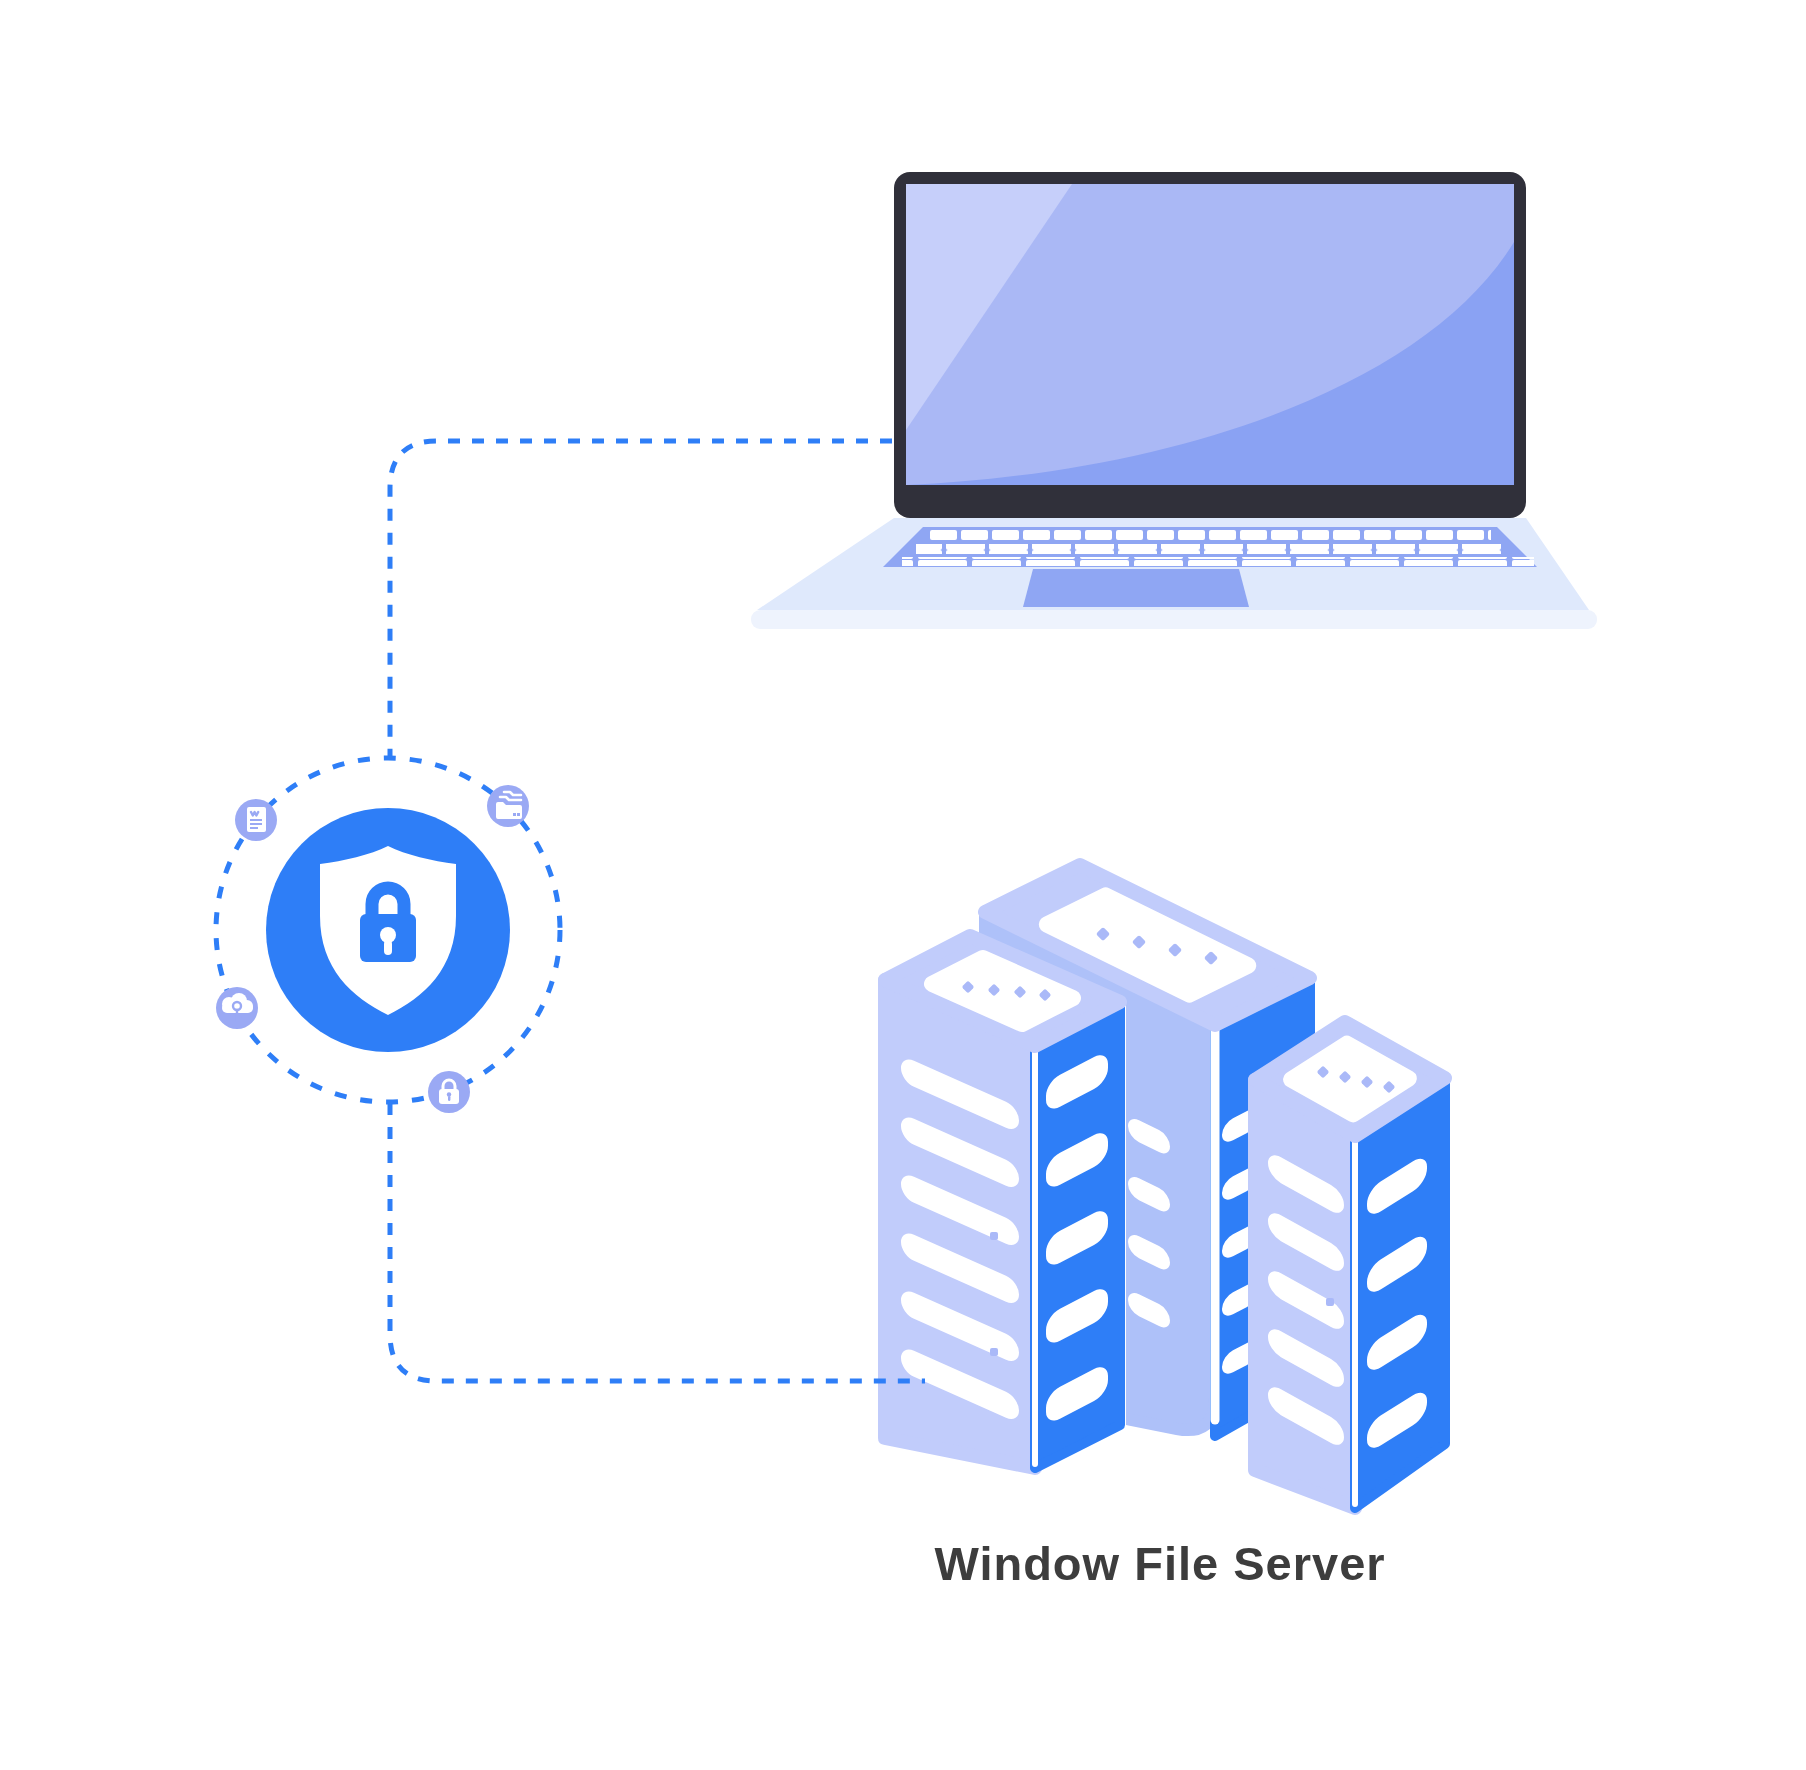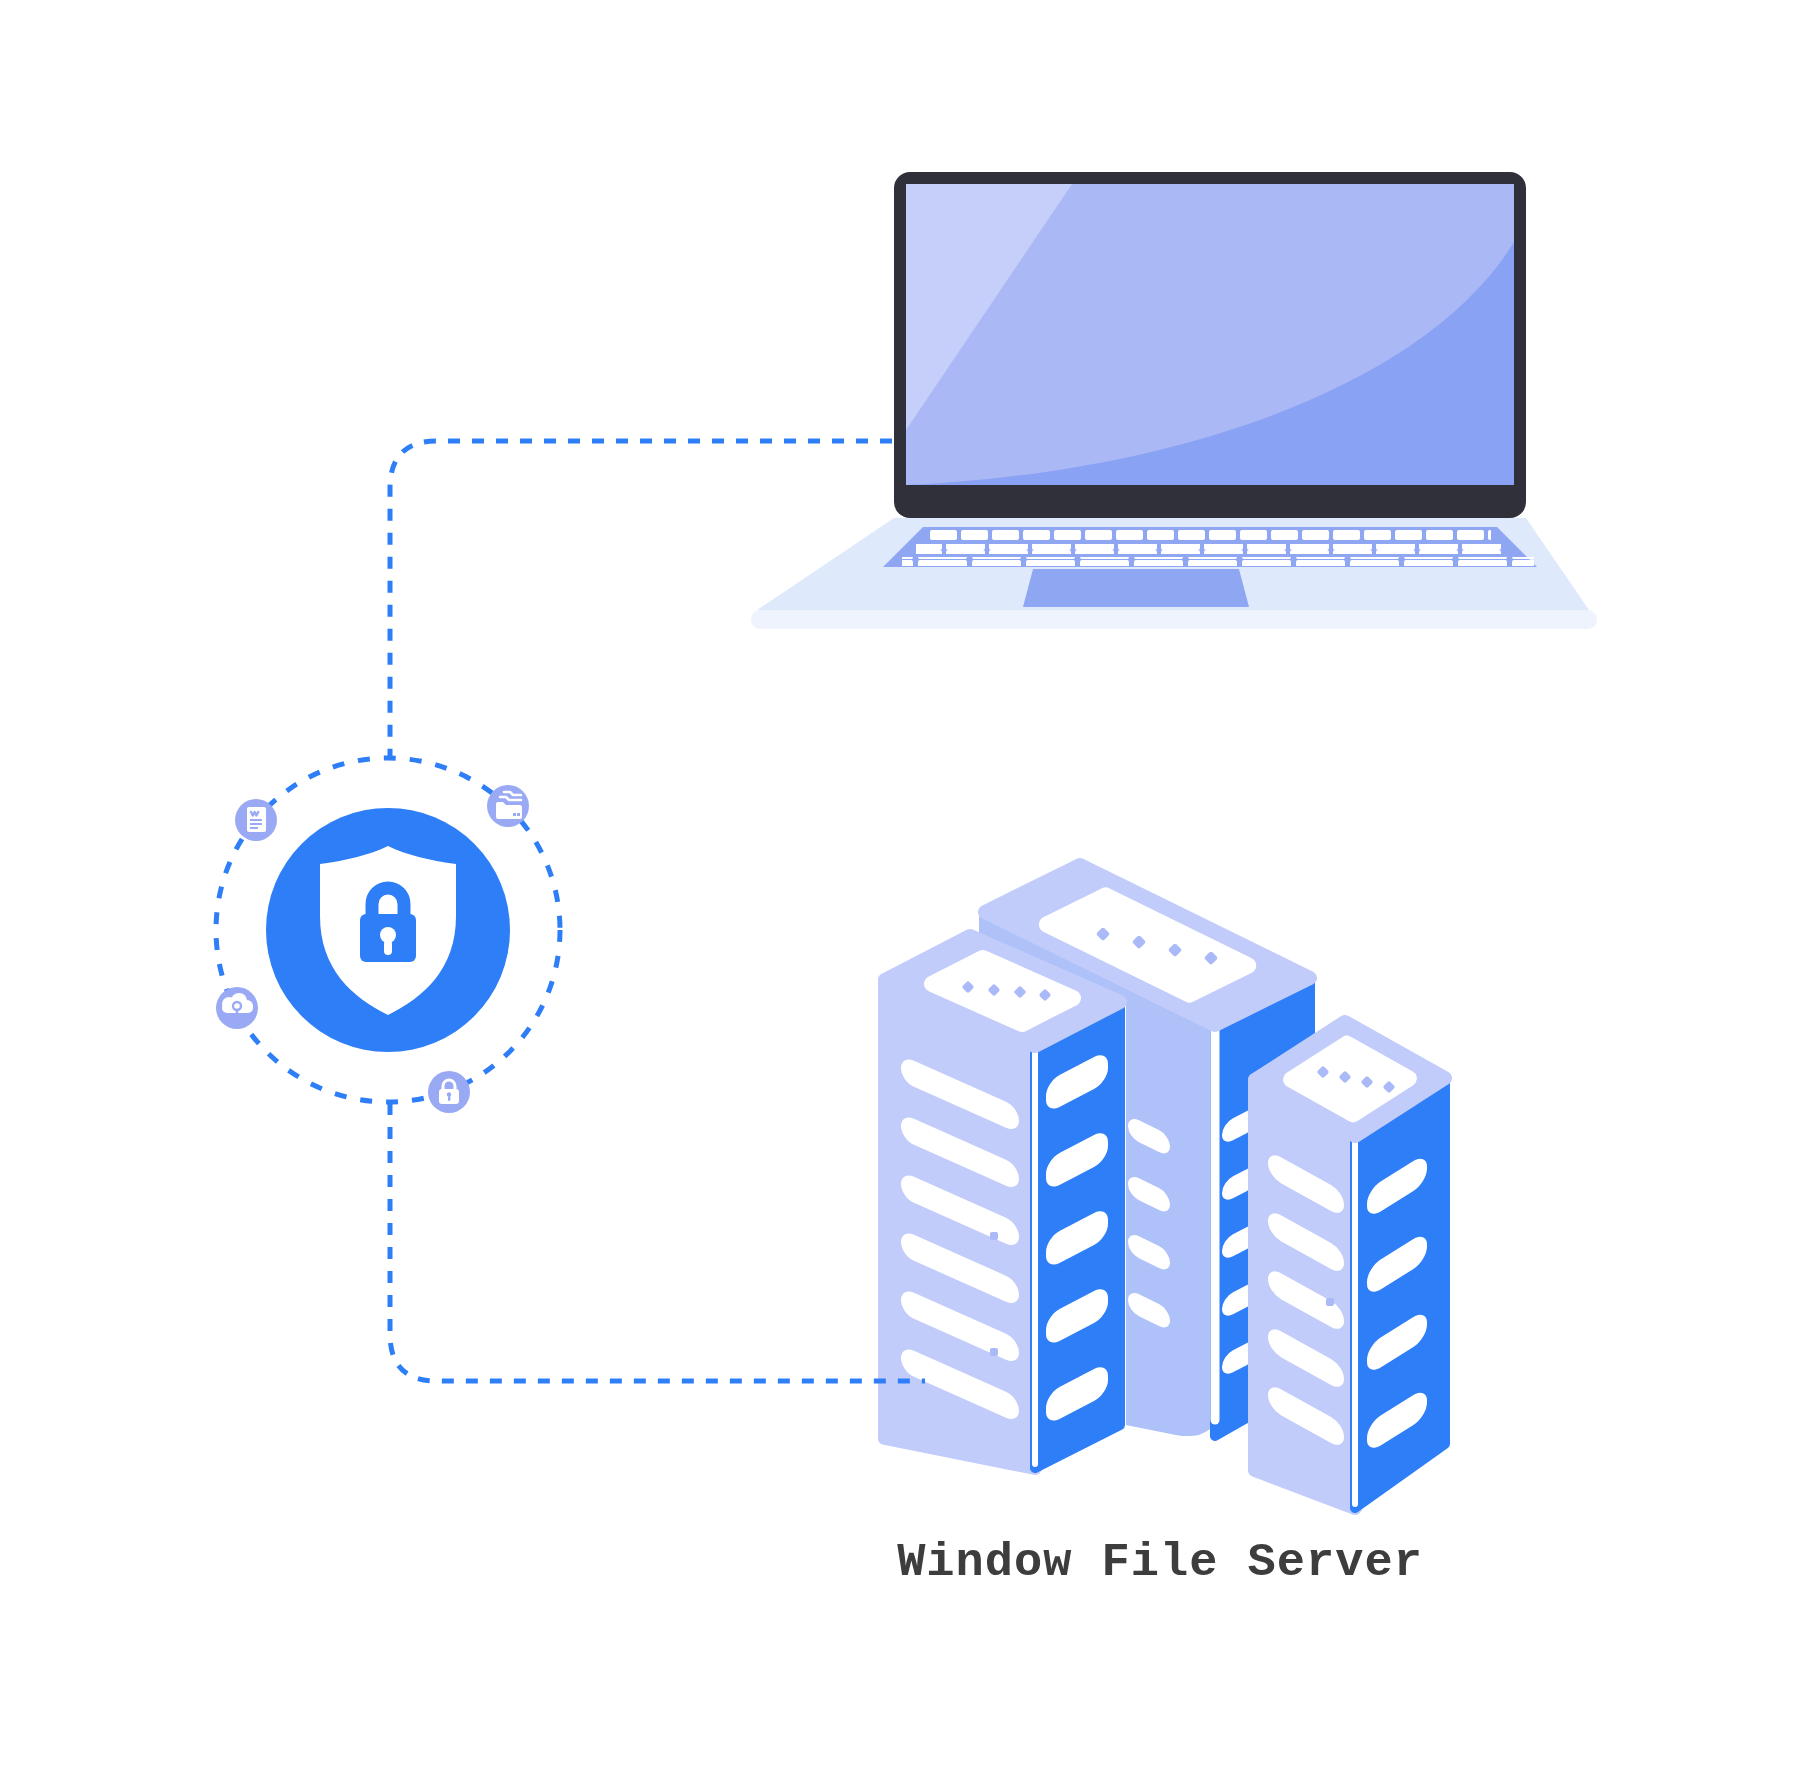--- a/index.html
+++ b/index.html
@@ -1,17 +1,17 @@
 <!DOCTYPE html>
 <html style="--accent: #2e7ef7; --periwinkle: #9aa9f4; --server-light: #c1ccfb; --server-mid: #aec1f9; --light-dot: #aab9f8; --screen: #aab8f5; --screen-glare: #c6cffa; --screen-shade: #8aa2f3; --bezel: #30303a; --base: #dfe9fc; --base-lip: #eef3fd; --keyboard: #8fa6f3; --text: #3d3d3d;"><head>
 <meta charset="utf-8">
 <style>
   html,body{margin:0;padding:0;background:#fff;}
   .stage{position:relative;width:1806px;height:1770px;background:#fff;overflow:hidden;
-         font-family:Liberation Mono, monospace;}
+         font-family:Liberation Sans, sans-serif;}
   .stage svg{position:absolute;left:0;top:0;}
   .caption{position:absolute;left:880px;top:1536px;width:560px;text-align:center;
            font-size:47px;font-weight:bold;letter-spacing:1px;color:var(--text,#3d3d3d);}
 
   
   .fA{fill:var(--accent);}
   .fW{fill:#fff;}
   .fPL{fill:var(--server-light);}
   .fPM{fill:var(--server-mid);}
   .fP{fill:var(--periwinkle);}

